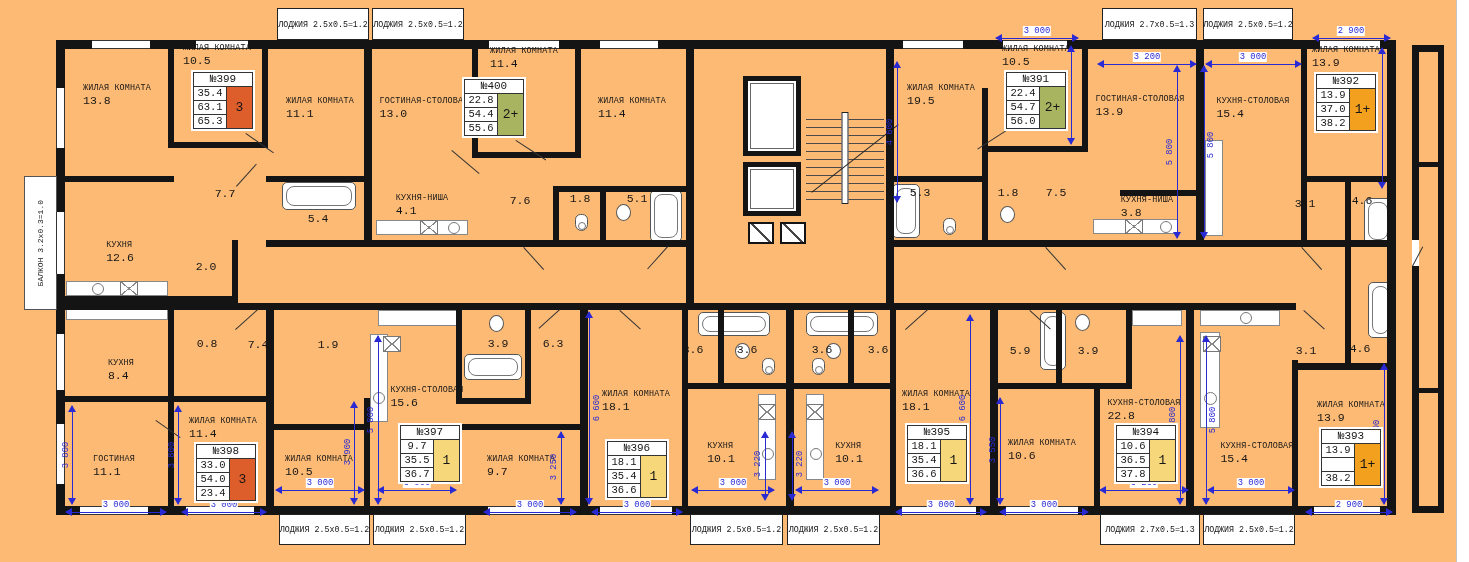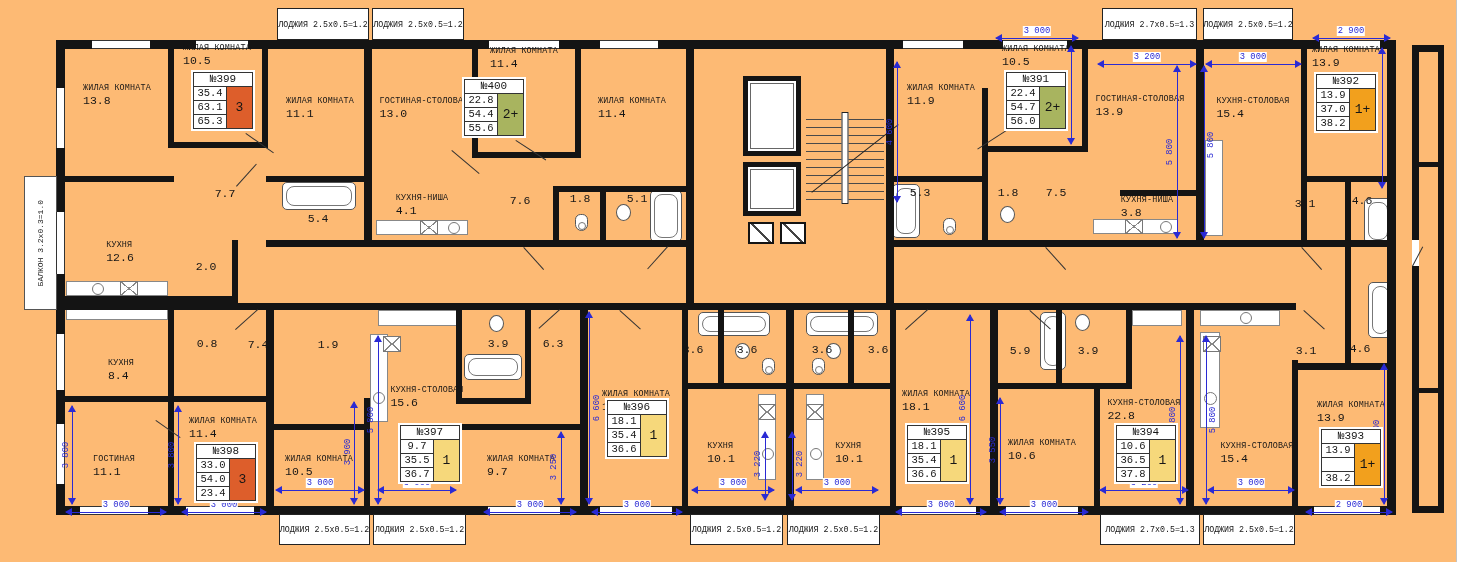--- a/index.html
+++ b/index.html
@@ -297,21 +297,21 @@
       <div class="a">7.6</div>
     </div>
   <div class="rl" style="left:580px;top:198px">
       <div class="a">1.8</div>
     </div>
   <div class="rl" style="left:637px;top:198px">
       <div class="a">5.1</div>
     </div>
   <div class="rl" style="left:941px;top:95px">
       <div class="n">ЖИЛАЯ КОМНАТА</div>
-      <div class="a">11.9</div>
+      <div class="a">19.5</div>
     </div>
   <div class="rl" style="left:920px;top:192px">
       <div class="a">5.3</div>
     </div>
   <div class="rl" style="left:1008px;top:192px">
       <div class="a">1.8</div>
     </div>
   <div class="rl" style="left:1056px;top:192px">
       <div class="a">7.5</div>
     </div>
@@ -484,21 +484,21 @@
   </div>
   <div class="card" style="left:400px;top:425px">
     <div class="cnum">№397</div>
     <div class="cvals">
         <div>9.7</div>
         <div>35.5</div>
         <div>36.7</div>
       </div>
     <div class="badge bg1">1</div>
   </div>
-  <div class="card" style="left:607px;top:400px">
+  <div class="card" style="left:607px;top:441px">
     <div class="cnum">№396</div>
     <div class="cvals">
         <div>18.1</div>
         <div>35.4</div>
         <div>36.6</div>
       </div>
     <div class="badge bg1">1</div>
   </div>
   <div class="card" style="left:907px;top:425px">
     <div class="cnum">№395</div>

